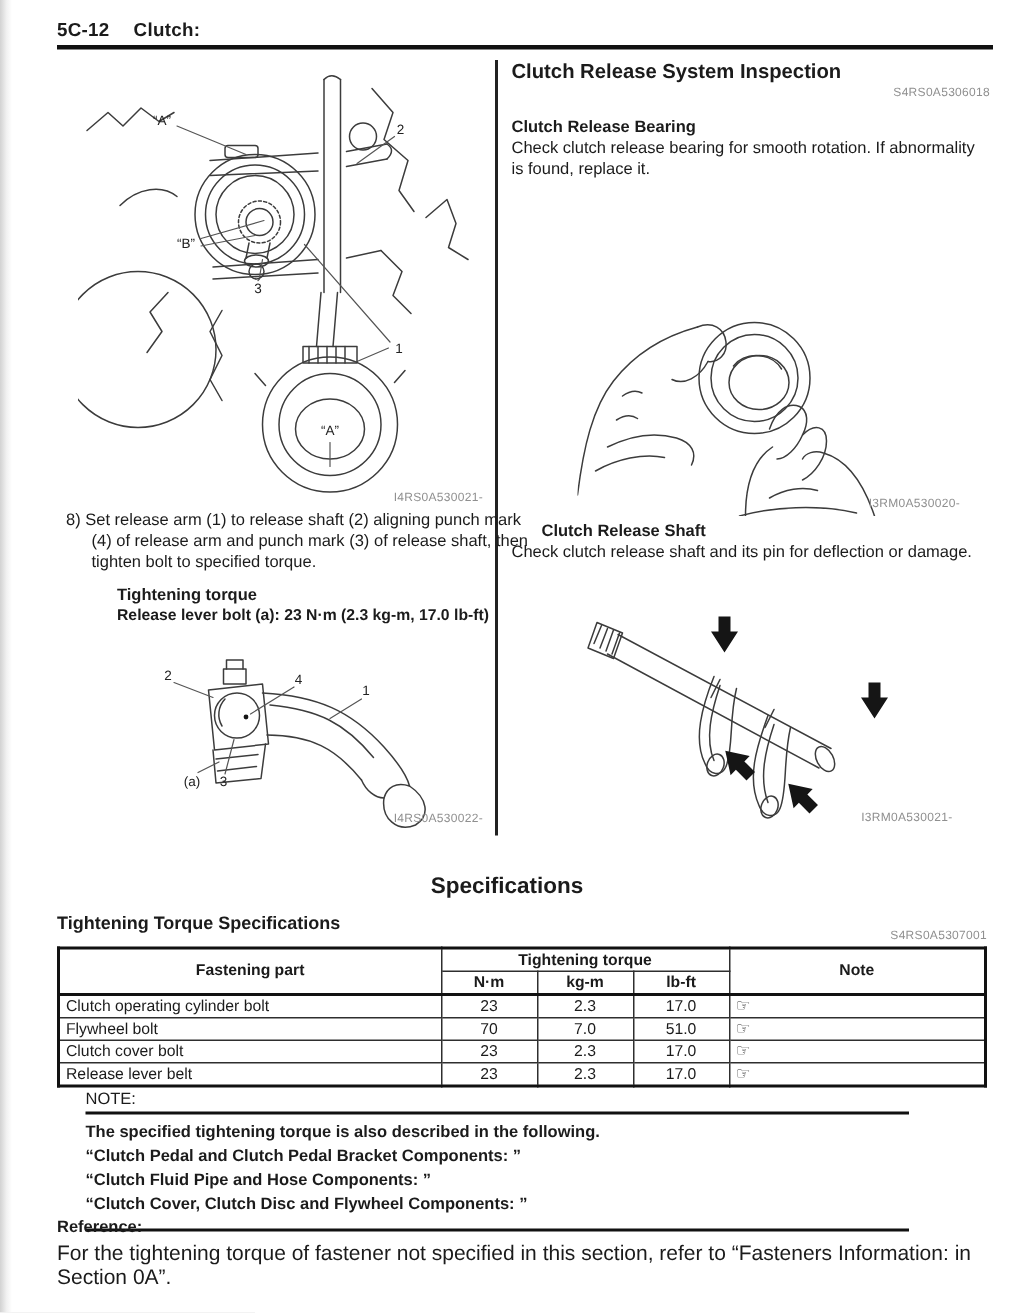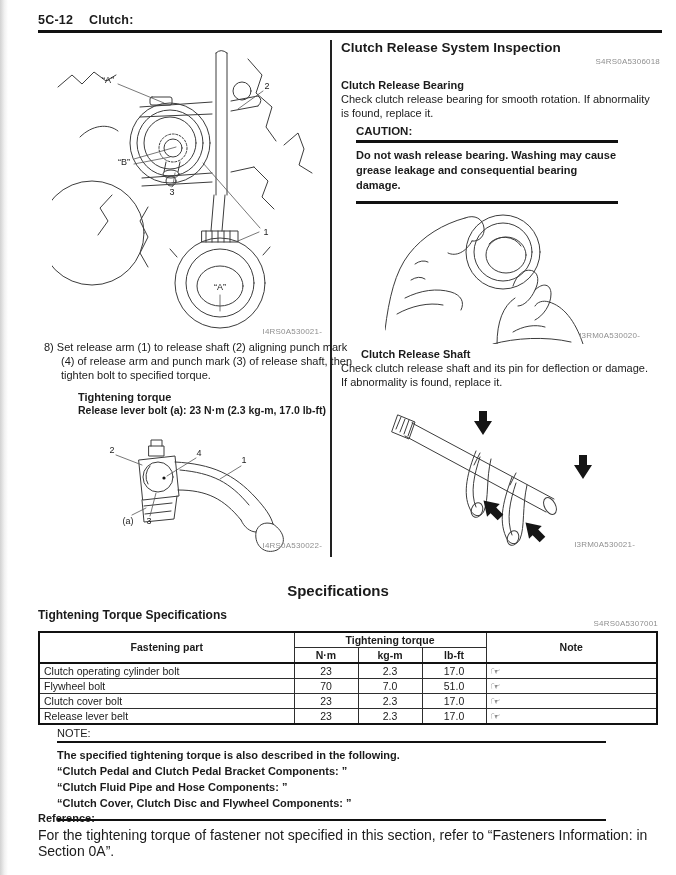--- a/index.html
+++ b/index.html
@@ -173,26 +173,20 @@
     <line class="leader" x1="90" y1="84" x2="96" y2="61"></line>
   </svg>
   <div class="abs figcode" style="left:200px;top:541px;width:122px;">I4RS0A530022-</div>
 
   <div class="abs rc-heading">Clutch Release System Inspection</div>
   <div class="abs figcode" style="left:520px;top:57px;width:140px;">S4RS0A5306018</div>
 
   <div class="abs rb-title">Clutch Release Bearing</div>
   <div class="abs rb-body body11">Check clutch release bearing for smooth rotation. If abnormality is found, replace it.</div>
 
-  <div class="abs caution">
-    <div class="caution-label">CAUTION:</div>
-    <div class="caution-rule"></div>
-    <div class="caution-body">Do not wash release bearing. Washing may cause grease leakage and consequential bearing damage.</div>
-    <div class="caution-rule2"></div>
-  </div>
 
   <svg class="abs fig" style="left:385px;top:202px;" width="260" height="142" viewBox="0 0 260 142">
     <circle cx="118" cy="50" r="37"></circle>
     <circle cx="118" cy="50" r="29"></circle>
     <ellipse cx="121" cy="53" rx="20" ry="18"></ellipse>
     <path d="M104,42 A19,17 0 0 1 136,44"></path>
 
     <path d="M0,128 C4,96 10,70 24,52 C38,34 58,22 80,16"></path>
     <path d="M80,16 C90,12 98,17 99,26 C100,34 94,40 87,39"></path>
     <path d="M87,39 C81,50 71,55 63,51"></path>
@@ -205,21 +199,20 @@
     <path d="M112,142 C112,120 118,104 130,96"></path>
     <path d="M198,142 C190,118 178,104 164,100 C158,98 152,100 150,104"></path>
     <path d="M128,130 C138,124 150,122 160,125"></path>
     <path d="M108,142 C130,136 160,134 186,140"></path>
   </svg>
   <div class="abs figcode" style="left:500px;top:331px;width:140px;">I3RM0A530020-</div>
 
   <div class="abs rs-title">Clutch Release Shaft</div>
   <div class="abs rs-text body11">
     <div>Check clutch release shaft and its pin for deflection or damage.</div>
-    <div>If abnormality is found, replace it.</div>
   </div>
 
   <svg class="abs fig" style="left:388px;top:407px;" width="280" height="148" viewBox="0 0 280 148">
     <defs>
       <path id="sarr" class="solid" d="M-4,-12 h8 v10 h5 l-9,14 -9,-14 h5 z"></path>
     </defs>
 
     <path d="M10,8 L27,15 L21,32 L4,25 Z"></path>
     <path d="M13,10 L8,22 M17,12 L12,25 M21,13 L16,27 M25,15 L20,29"></path>
 

